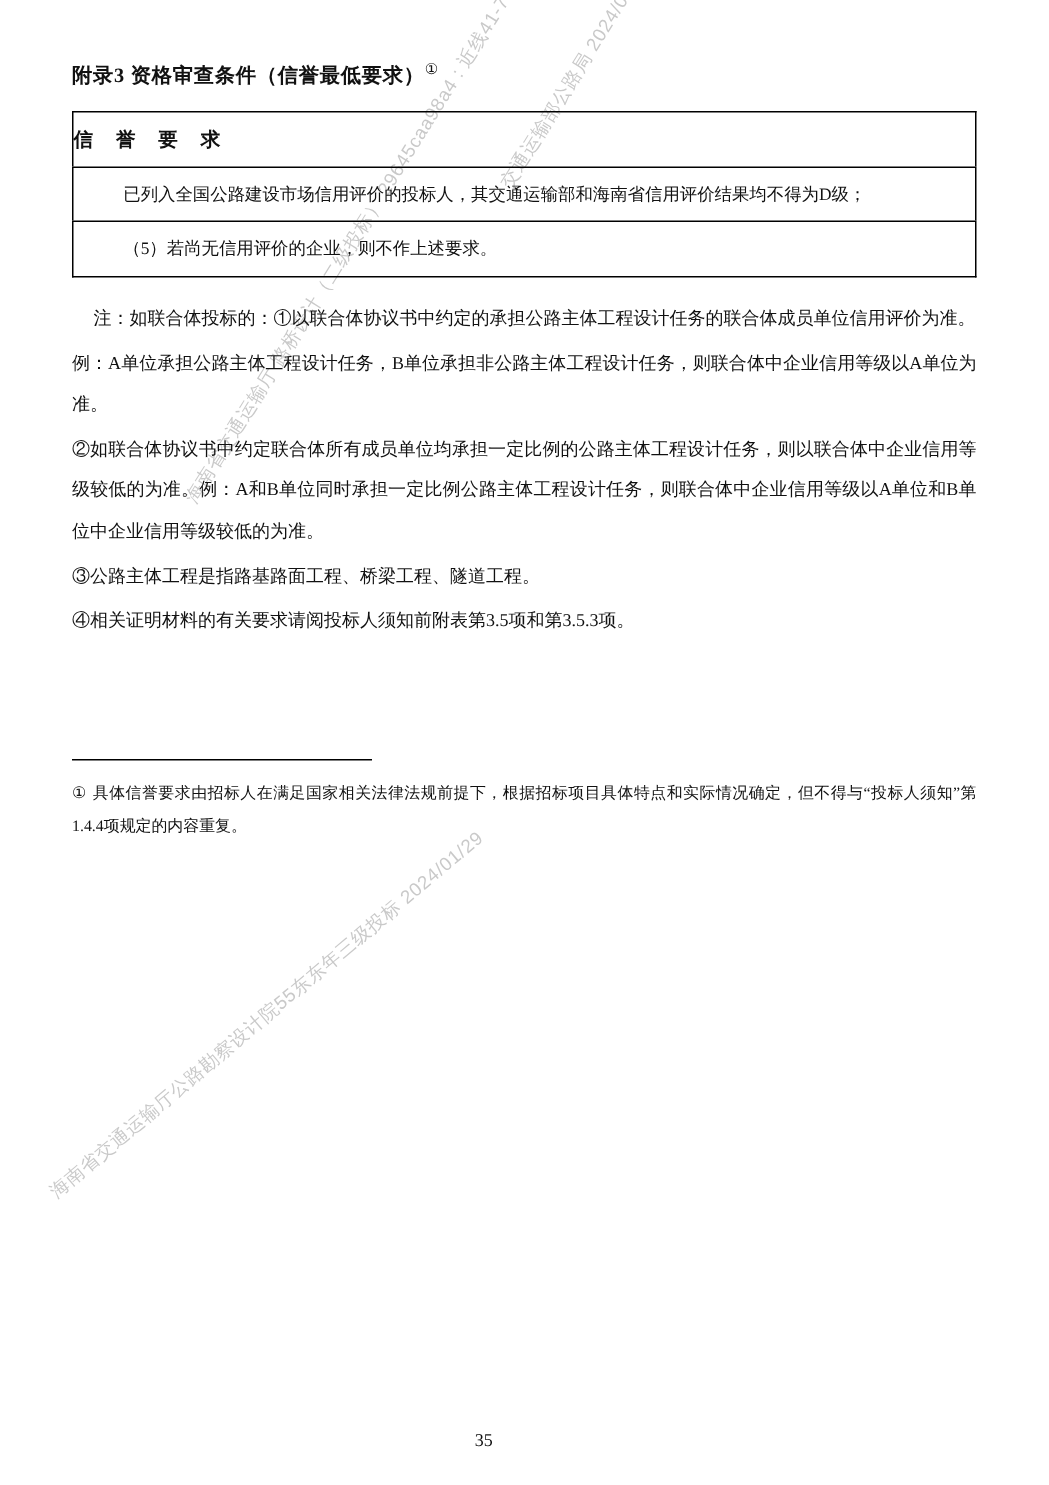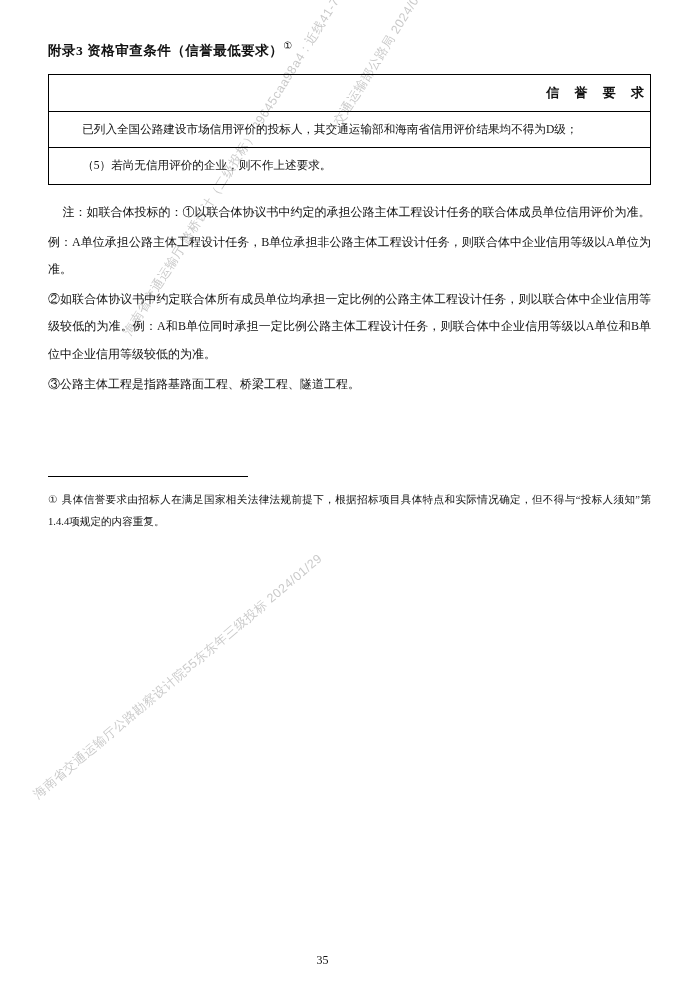--- a/index.html
+++ b/index.html
@@ -43,21 +43,21 @@
     position: relative;
     z-index: 3;
     background: transparent;
   }
   table.credit-table th {
     border-bottom: 1px solid #000;
     font-size: 13px;
     font-weight: bold;
     letter-spacing: 6px;
     padding: 9px 0 9px 0;
-    text-align: right;
+    text-align: left;
   }
   table.credit-table td {
     font-size: 11.6px;
     line-height: 2.05;
     padding: 6px 10px 6px 10px;
     text-align: justify;
     border: none;
   }
   table.credit-table td.row-line {
     border-bottom: 1px solid #000;
@@ -164,20 +164,21 @@
         <td class="indent">（5）若尚无信用评价的企业，则不作上述要求。</td>
       </tr>
     </tbody>
   </table>
 
   <div class="notes">
     <p class="first">注：如联合体投标的：①以联合体协议书中约定的承担公路主体工程设计任务的联合体成员单位信用评价为准。</p>
     <p>例：A单位承担公路主体工程设计任务，B单位承担非公路主体工程设计任务，则联合体中企业信用等级以A单位为准。</p>
     <p>②如联合体协议书中约定联合体所有成员单位均承担一定比例的公路主体工程设计任务，则以联合体中企业信用等级较低的为准。例：A和B单位同时承担一定比例公路主体工程设计任务，则联合体中企业信用等级以A单位和B单位中企业信用等级较低的为准。</p>
     <p>③公路主体工程是指路基路面工程、桥梁工程、隧道工程。</p>
+    <p>④相关证明材料的有关要求请阅投标人须知前附表第3.5项和第3.5.3项。</p>
   </div>
 
   <div class="fn-rule"></div>
 
   <div class="footnote">
     <span class="fn-num">①</span><span>具体信誉要求由招标人在满足国家相关法律法规前提下，根据招标项目具体特点和实际情况确定，但不得与“投标人须知”第1.4.4项规定的内容重复。</span>
   </div>
 
   <div class="page-number">35</div>
 

